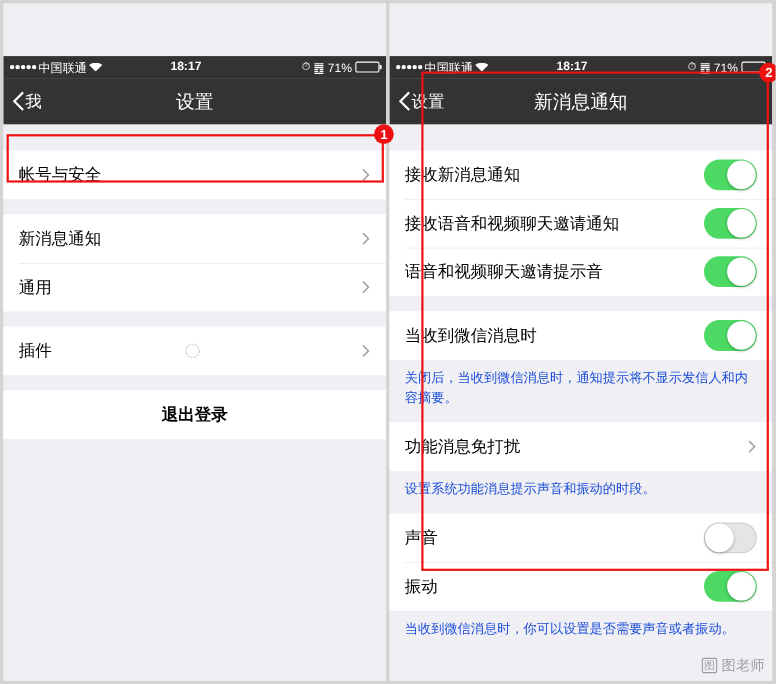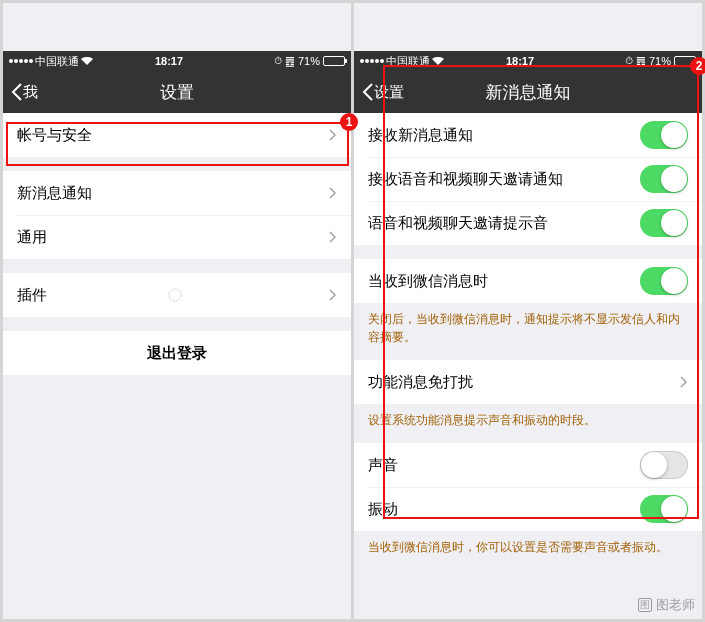--- a/index.html
+++ b/index.html
@@ -50,21 +50,21 @@
     align-items: center;
     position: relative;
     padding: 0 8px;
   }
   .nav-back { display: flex; align-items: center; font-size: 15px; cursor: pointer; }
   .nav-back svg { width: 12px; height: 18px; }
   .nav-title { position: absolute; left: 0; right: 0; text-align: center; font-size: 17px; font-weight: 500; }
 
   .content { flex: 1; overflow-y: auto; }
   .group { margin-top: 14px; background: #fff; }
-  .group.first { margin-top: 0; }
+  .group.first { margin-top: 24px; }
   .row {
     display: flex;
     align-items: center;
     padding: 0 14px;
     height: 44px;
     font-size: 15px;
     color: #000;
     position: relative;
     background: #fff;
   }
@@ -74,21 +74,21 @@
     top: 0; left: 14px; right: 0;
     height: 1px;
     background: #e0e0e0;
     transform: scaleY(0.5);
   }
   .row .label { flex: 1; }
   .chevron { width: 8px; height: 12px; opacity: 0.35; }
   .row-icon { width: 14px; height: 14px; opacity: 0.45; margin-left: 4px; }
   .footer-text {
     font-size: 12px;
-    color: #a16207;
+    color: #1d4ed8;
     padding: 7px 14px 0;
     line-height: 1.5;
   }
   .logout {
     text-align: center;
     color: #000;
     justify-content: center;
     font-weight: bold;
   }
   .toggle {

